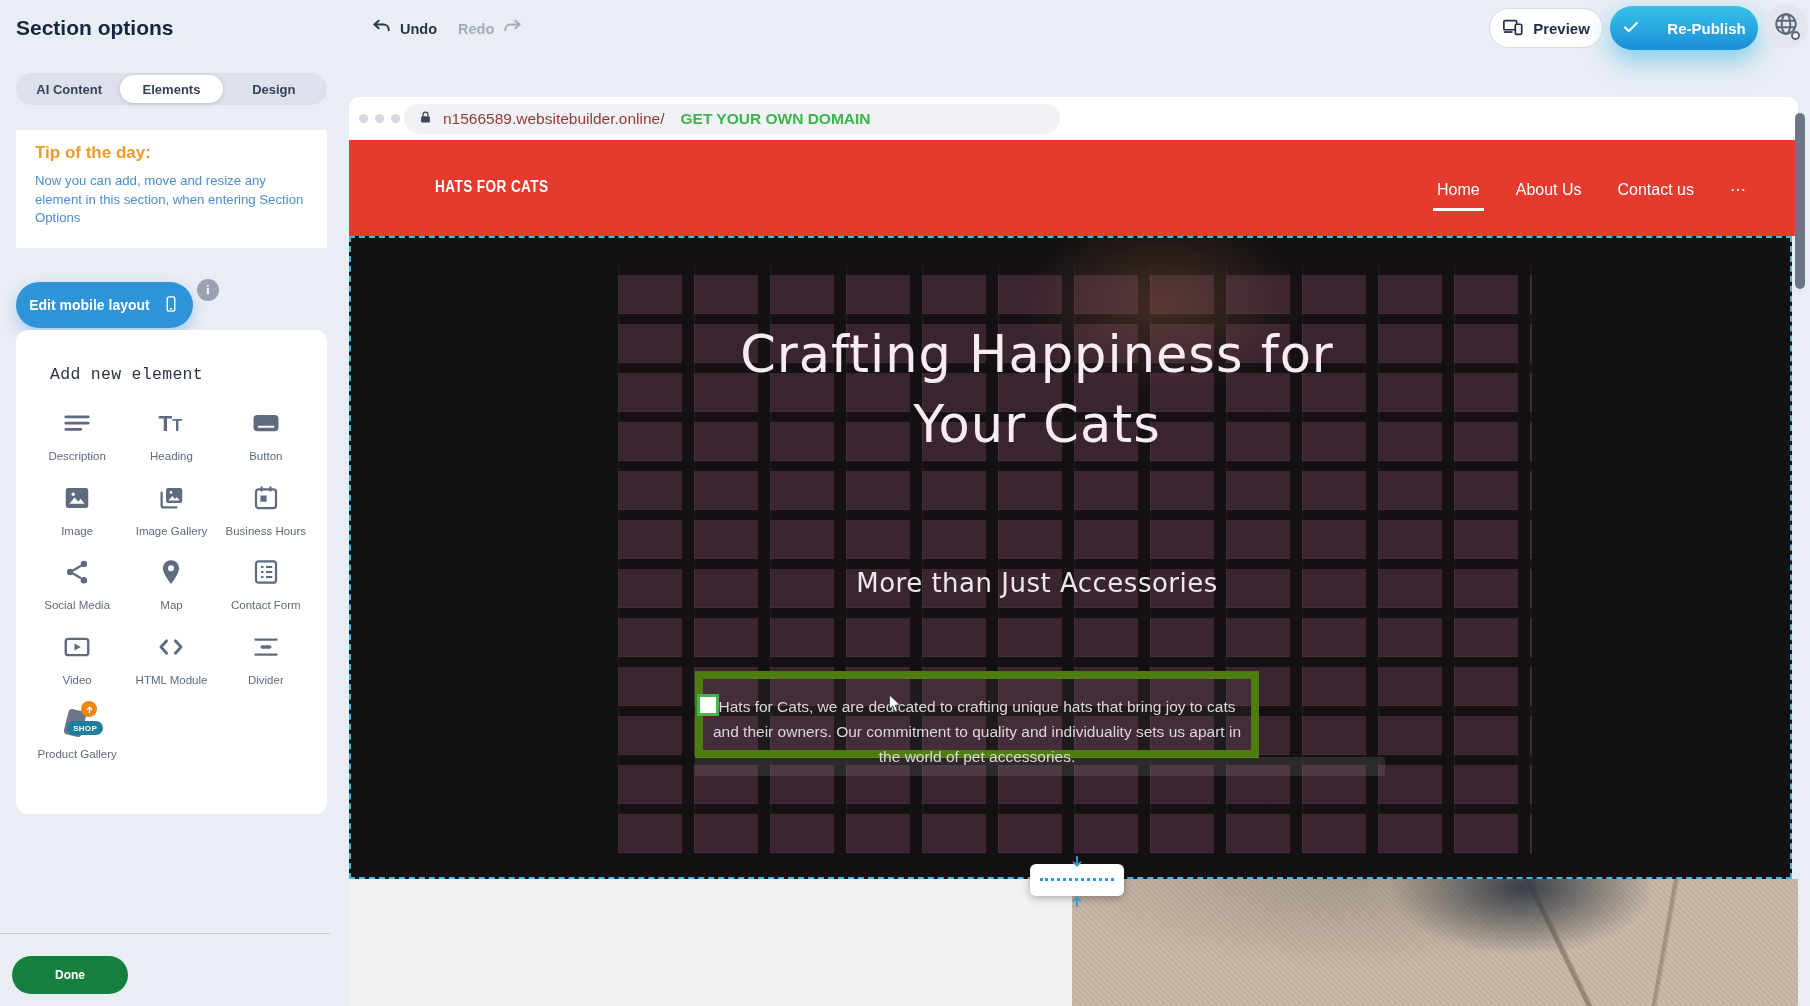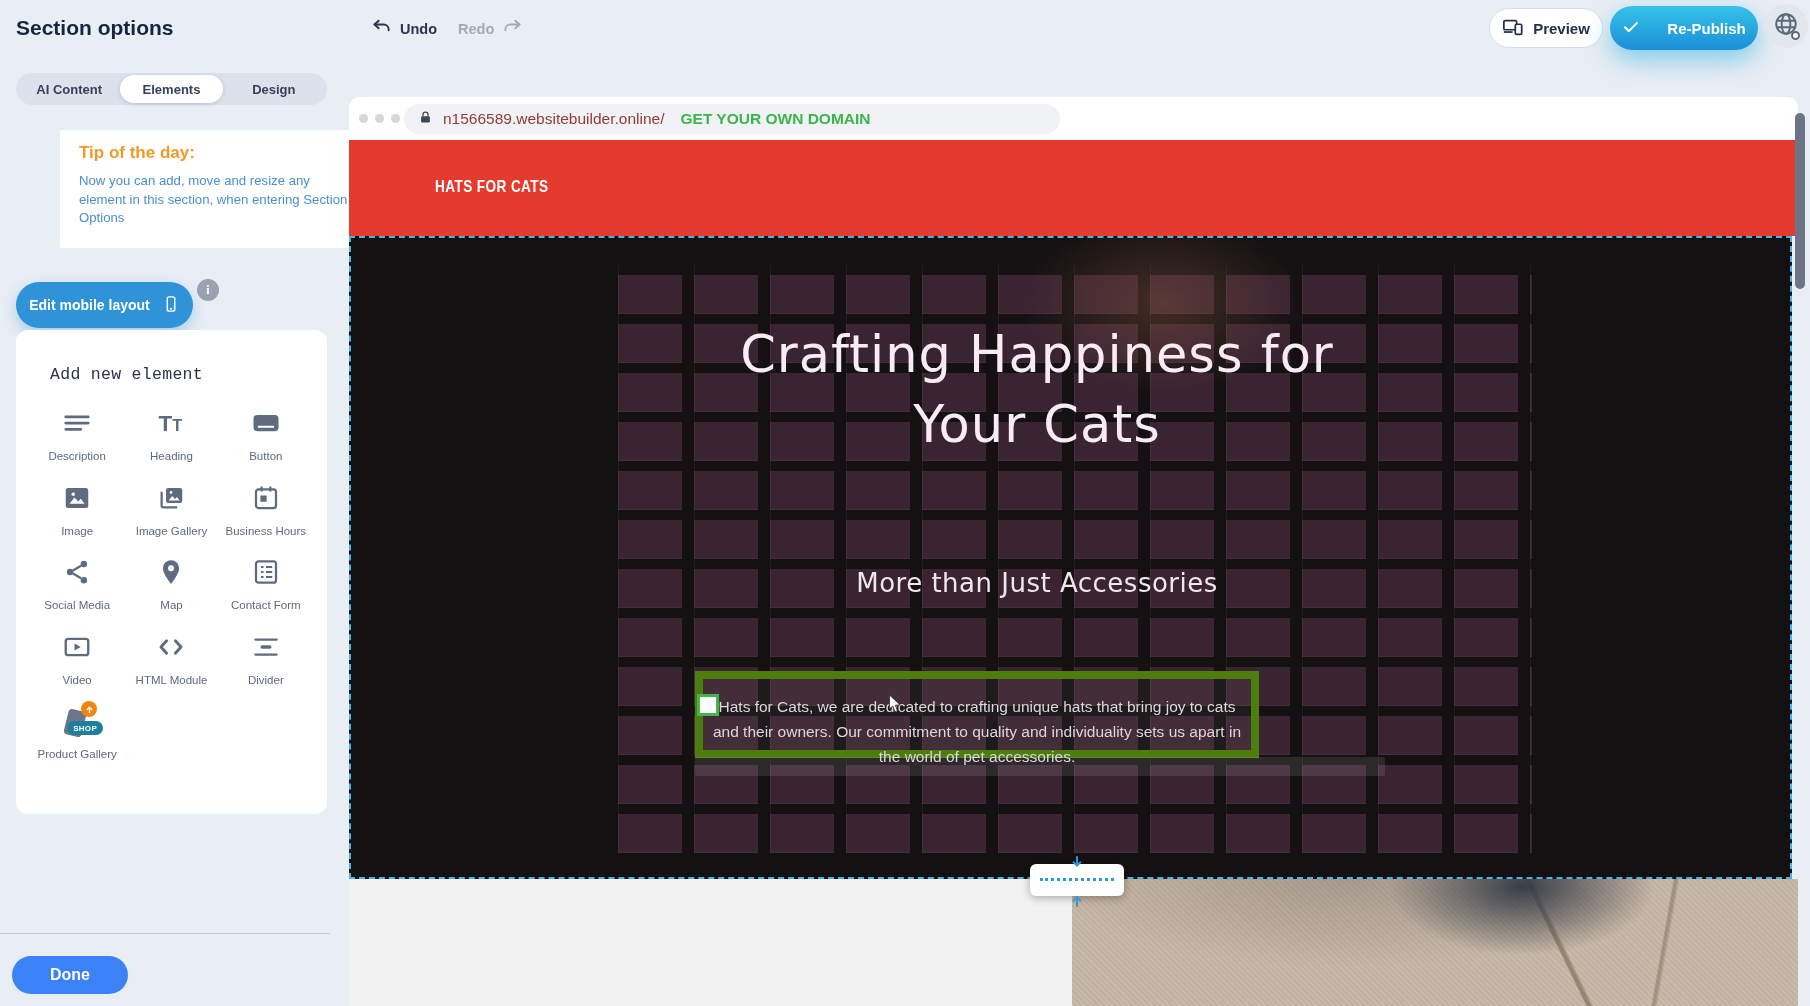--- a/index.html
+++ b/index.html
@@ -29,21 +29,21 @@
   .globe-dot { position:absolute; right:8px; bottom:8px; width:9px; height:9px; border-radius:50%;
                background:#fff; border:2.5px solid #5c6879; }
 
   
   .tabs { position:absolute; left:16px; top:73px; width:311px; height:32px; background:#dce1ec; border-radius:17px;
           display:flex; align-items:center; padding:2px; }
   .tab { flex:1; height:28px; display:flex; align-items:center; justify-content:center; font-size:13px;
          font-weight:bold; color:#35415a; border-radius:15px; cursor:pointer; }
   .tab.active { background:#fff; box-shadow:0 1px 4px rgba(30,40,70,.18); }
 
-  .tip-card { position:absolute; left:16px; top:130px; width:311px; height:118px; background:#fff; border-radius:2px;margin-left:44px; }
+  .tip-card { position:absolute; left:16px; top:130px; width:311px; height:118px; background:#fff; border-radius:2px; }
   .tip-heading { position:absolute; left:19px; top:13px; font-size:17px; font-weight:bold; color:#f09a28; }
   .tip-body { position:absolute; left:19px; top:42px; width:272px; font-size:13.2px; line-height:1.42; color:#4a8fd0; }
 
   .edit-mobile-btn { position:absolute; left:16px; top:265px; width:177px; height:46px; border-radius:24px;
                      background:#2f93d8; display:flex; align-items:center; justify-content:center; gap:12px;
                      font-size:14px; font-weight:bold; color:#fff; cursor:pointer; box-shadow:0 6px 14px rgba(47,147,216,.35);margin-top:17px; }
   .edit-mobile-btn svg { width:18px; height:18px; }
   .info-btn { position:absolute; left:197px; top:279px; width:22px; height:22px; border-radius:50%;
               background:#99a2b1; color:#fff; font-size:12px; font-weight:bold; display:flex; align-items:center;
               justify-content:center; cursor:pointer; font-family:"Liberation Serif", serif; }
@@ -58,22 +58,22 @@
   .pg-icon { position:relative; width:34px; height:34px; }
   .pg-tag { position:absolute; left:6px; top:4px; width:18px; height:26px; border-radius:4px; background:#6b7689;
             transform:rotate(14deg); }
   .pg-badge { position:absolute; right:-3px; top:-5px; width:16px; height:16px; border-radius:50%; background:#f0860f;
               display:flex; align-items:center; justify-content:center; }
   .pg-badge svg { width:9px; height:9px; }
   .pg-shop { position:absolute; left:7px; top:15px; background:#1d7f9c; color:#fff; font-size:8px; font-weight:bold;
              padding:2.5px 6px; border-radius:8px; letter-spacing:.3px; }
 
   .sidebar-divider { position:absolute; left:0px; top:933px; width:330px; height:1px; background:#c6cad6; }
-  .done-btn { position:absolute; left:12px; top:956px; width:116px; height:38px; border-radius:19px; background:#3b82f6;
-              color:#fff; font-size:16px; font-weight:bold; display:flex; align-items:center; justify-content:center; cursor:pointer; }
+  .done-btn { position:absolute; left:12px; top:956px; width:116px; height:38px; border-radius:19px; background:#15803d;
+              color:#fff; font-size:12px; font-weight:bold; display:flex; align-items:center; justify-content:center; cursor:pointer; }
 
   
   .browser { position:absolute; left:349px; top:69px; width:1449px; height:937px;margin-top:28px; }
   .chrome { position:absolute; left:0; top:0; width:100%; height:43px; background:#fff; border-radius:10px 10px 0 0; }
   .traffic { position:absolute; left:10px; top:17px; display:flex; gap:7px; }
   .traffic i { width:9px; height:9px; border-radius:50%; background:#d3d7de; }
   .address-pill { position:absolute; left:55px; top:7px; width:656px; height:30px; border-radius:15px; background:#f0f2f5;
                   display:flex; align-items:center; padding-left:14px; gap:10px; cursor:text; }
   .address-pill svg { width:15px; height:15px; }
   .url-text { font-size:15.5px; color:#943a36; }
@@ -327,20 +327,26 @@
               <rect x="5" y="10" width="14" height="10" rx="2" fill="#3c4654"></rect>
               <path d="M8 10V7.5a4 4 0 0 1 8 0V10" fill="none" stroke="#3c4654" stroke-width="2"></path>
             </svg></span>
         <span class="url-text">n1566589.websitebuilder.online/</span>
         <span class="domain-cta">GET YOUR OWN DOMAIN</span>
       </div>
     </div>
 
     <div class="site-header">
       <div class="site-logo">HATS FOR CATS</div>
+      <div class="site-nav">
+        <div class="nav-item active">Home</div>
+        <div class="nav-item">About Us</div>
+        <div class="nav-item">Contact us</div>
+        <div class="nav-item">⋯</div>
+      </div>
     </div>
 
     <div class="hero">
       <div class="hero-tiles"></div>
       <div class="hero-glow"></div>
 
       <div class="hero-title">Crafting Happiness for Your Cats</div>
       <div class="hero-subtitle">More than Just Accessories</div>
 
       <div class="para-box">

